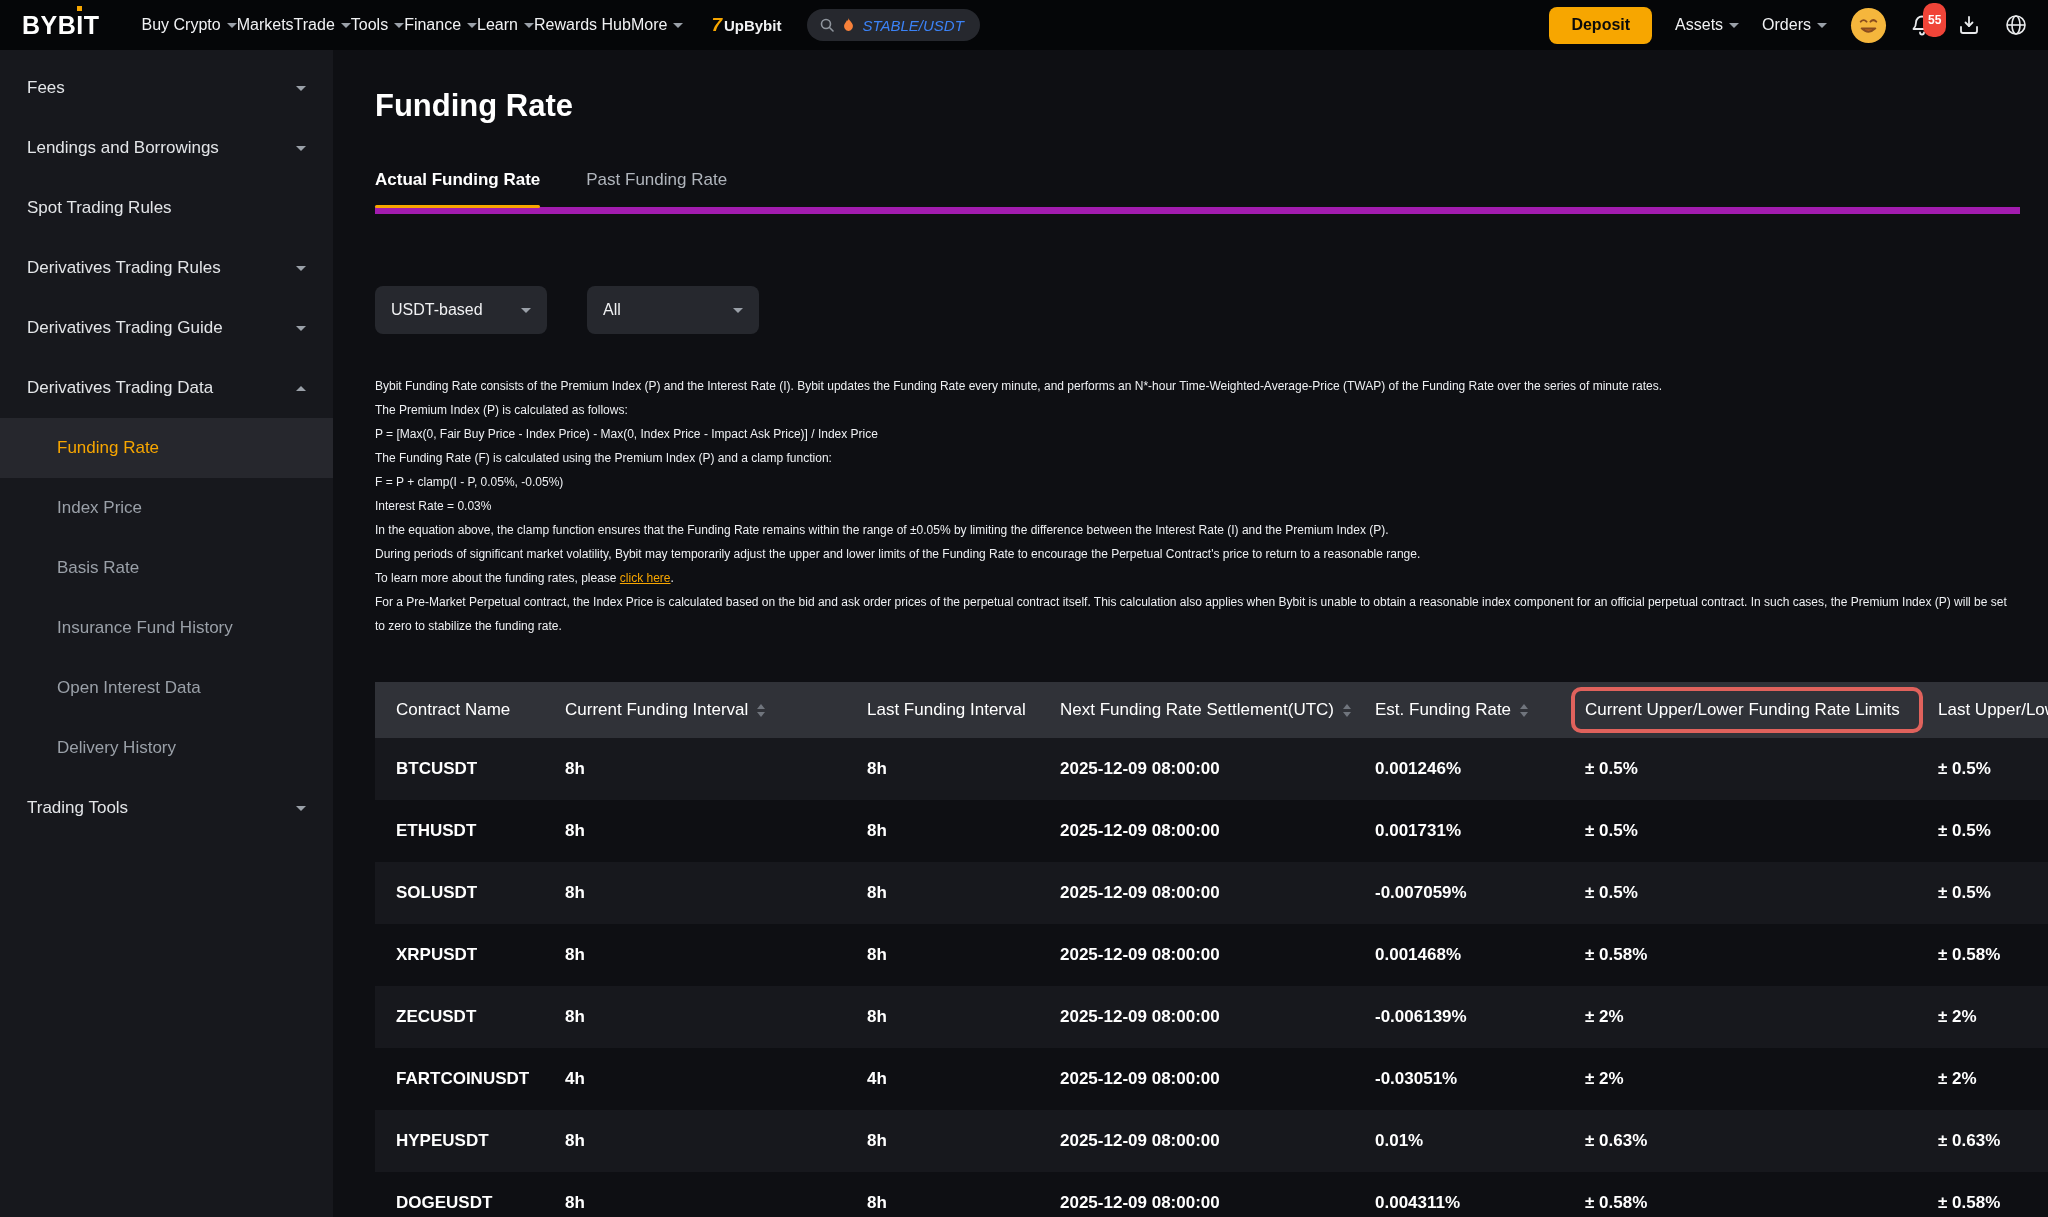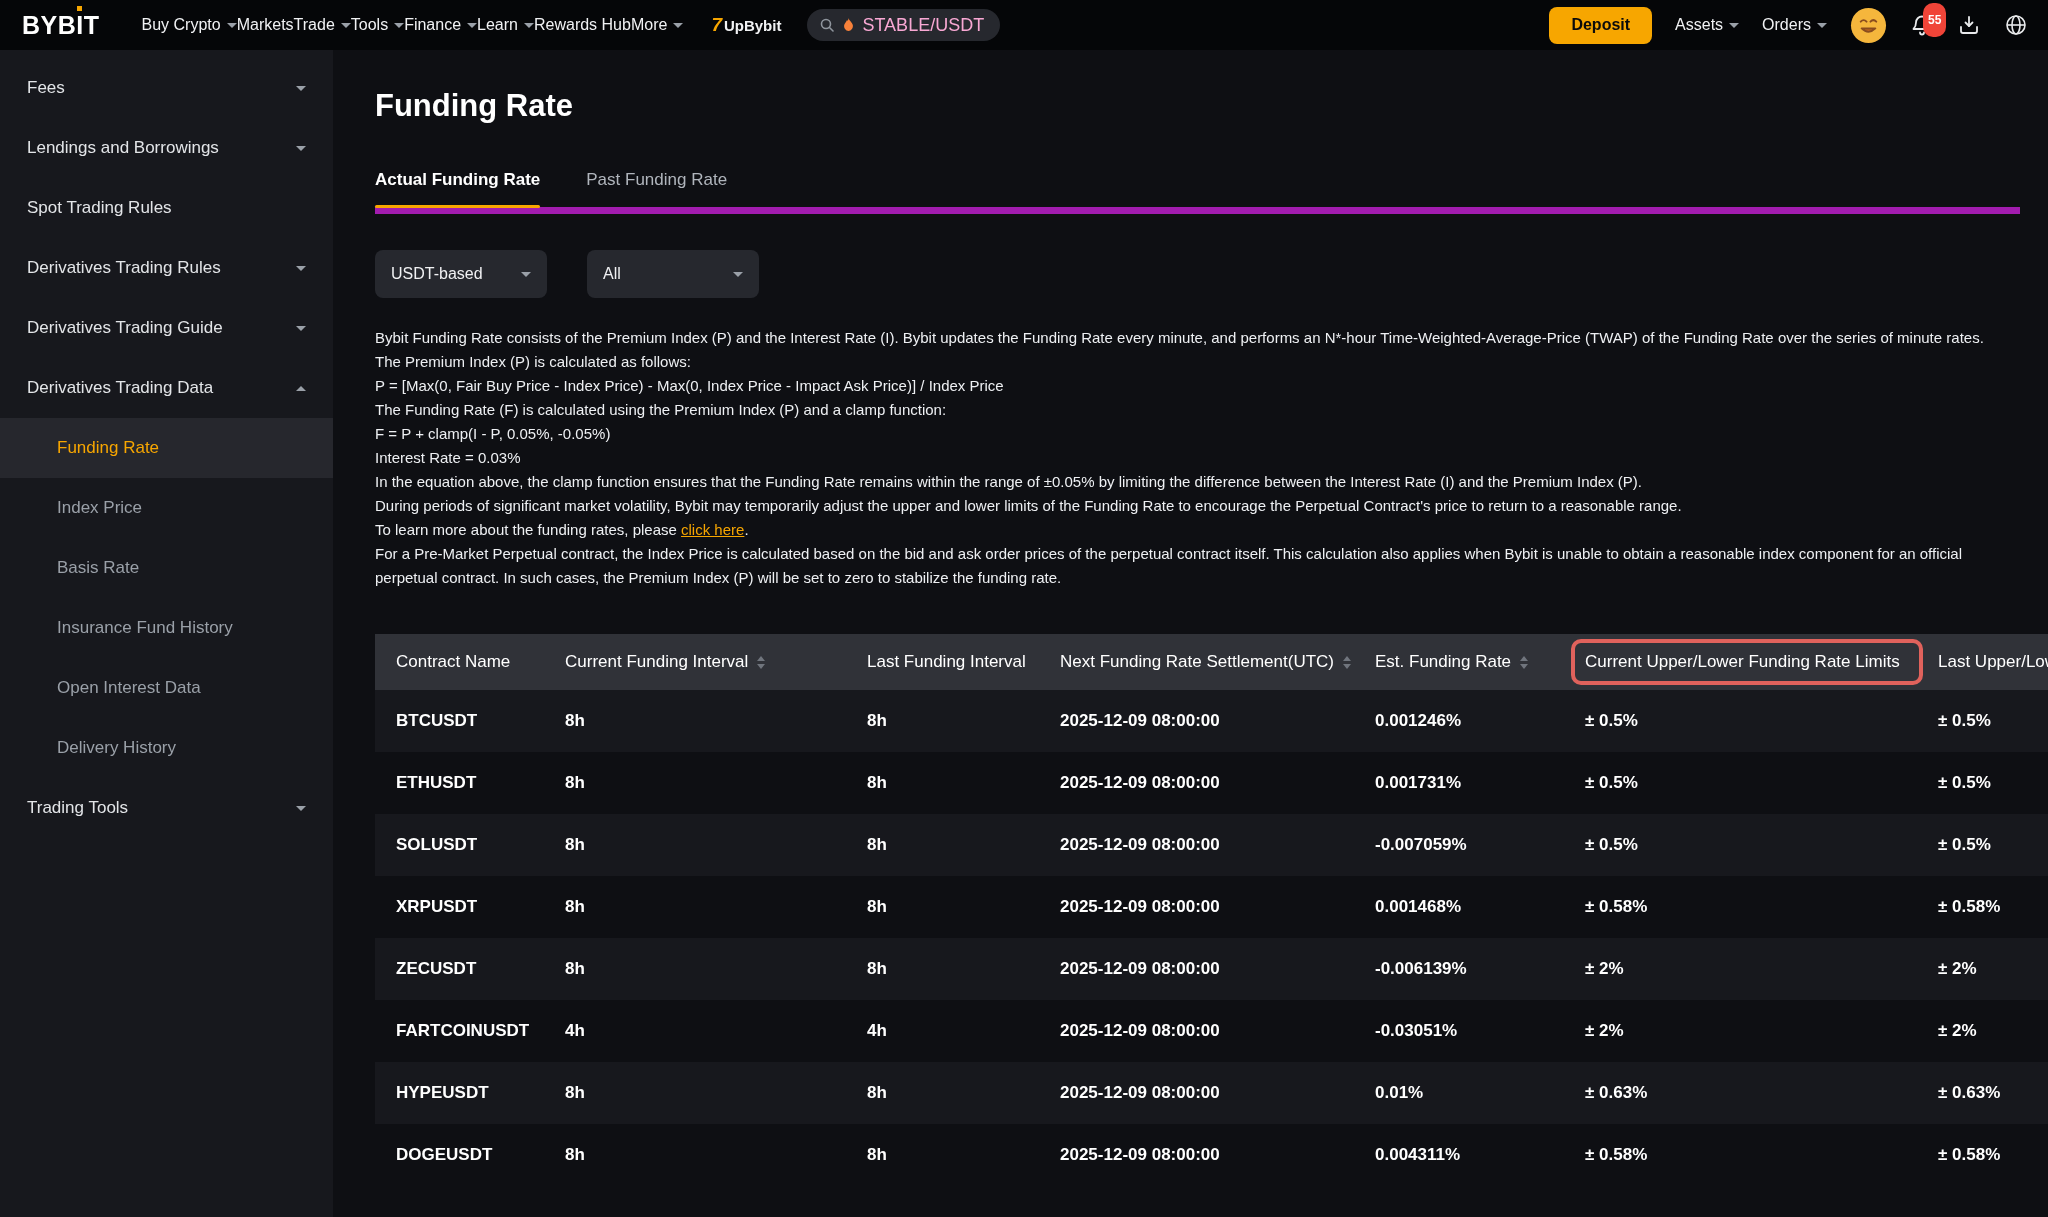--- a/index.html
+++ b/index.html
@@ -21,21 +21,21 @@
   .logo-i { position:relative; }
   .logo-i::before { content:""; position:absolute; top:-5px; left:1px; width:5px; height:5px; background:#f7a600; }
   .nav-list { display:flex; align-items:center; }
   .nav-item { display:flex; align-items:center; gap:6px; font-size:16px; color:#f1f2f4; cursor:pointer; white-space:nowrap; }
   .caret { width:0; height:0; border-left:5px solid transparent; border-right:5px solid transparent; border-top:5.5px solid #9aa0a8; display:inline-block; }
   .caret.up { transform:rotate(180deg); }
   .upbybit { display:flex; align-items:center; gap:2px; margin-left:28px; cursor:pointer; }
   .seven { color:#f7a600; font-weight:800; font-style:italic; font-size:19px; }
   .upbybit-label { font-size:15px; font-weight:600; color:#f1f2f4; }
   .search-pill { margin-left:26px; height:32px; border-radius:16px; background:#26282e; display:flex; align-items:center; gap:7px; padding:0 16px 0 12px; cursor:text; }
-  .search-text { color:#f9a8d4; font-size:18px; white-space:nowrap; }
+  .search-text { color:#3b82f6; font-size:15px; white-space:nowrap;font-style:italic; }
   .nav-right { margin-left:auto; display:flex; align-items:center; gap:23px; }
   .deposit-btn { background:#f7a600; color:#0b0b0b; font-weight:700; font-size:16px; border:none; border-radius:8px; height:37px; padding:0 22px; font-family:inherit; cursor:pointer; }
   .avatar { width:37px; height:37px; border-radius:50%; overflow:hidden; cursor:pointer; }
   .bell-wrap { position:relative; cursor:pointer; display:flex; }
   .badge { position:absolute; top:-9px; left:13px; background:#f04438; color:#fff; font-size:12px; font-weight:700; height:34px; min-width:19px; padding:0 5px; border-radius:10px; display:flex; align-items:center; justify-content:center; }
   .nav-icon { display:flex; cursor:pointer; }
 
   
   .sidebar { position:absolute; top:50px; left:0; width:333px; bottom:0; background:#17181d; padding-top:8px; }
   .side-item { height:60px; display:flex; align-items:center; justify-content:space-between; padding:0 27px; font-size:17px; color:#e3e5e8; cursor:pointer; }
@@ -43,22 +43,22 @@
   .side-sub.active { background:#26272d; color:#f7a600; }
 
   
   .content { position:absolute; top:50px; left:333px; right:0; bottom:0; background:#0e0f13; padding:38px 0 0 42px; overflow:hidden; }
   .page-title { font-size:31px; font-weight:700; margin:0 0 46px 0; }
   .tabs { display:flex; gap:46px; border-bottom:7px solid #a21caf; margin-right:28px; }
   .tab { padding-bottom:17px; font-size:17px; color:#b0b5bc; position:relative; cursor:pointer; white-space:nowrap; }
   .tab.active { color:#fff; font-weight:600; }
   .tab.active::after { content:""; position:absolute; left:0; right:0; bottom:-1px; height:3px; background:#f7a600; border-radius:2px; }
   .filters { display:flex; gap:40px; margin-top:36px; }
-  .select { width:172px; height:48px; background:#26282e; border-radius:8px; display:flex; align-items:center; justify-content:space-between; padding:0 16px; font-size:16px; color:#f0f1f3; cursor:pointer; }
-  .desc { margin-top:28px; margin-right:28px; font-size:15px; line-height:24px; color:#eef0f3; }
+  .select { width:172px; height:48px; background:#26282e; border-radius:8px; display:flex; align-items:center; justify-content:space-between; padding:0 16px; font-size:16px; color:#f0f1f3; cursor:pointer;margin-top:36px; }
+  .desc { margin-top:40px; margin-right:28px; font-size:12px; line-height:24px; color:#eef0f3; }
   .desc p { margin:0; }
   .link { color:#f7a600; text-decoration:underline; cursor:pointer; }
 
   
   .table-wrap { position:relative; margin-top:44px; width:1715px; overflow:hidden; }
   table { border-collapse:collapse; table-layout:fixed; width:1900px; }
   th,td { padding:0; text-align:left; white-space:nowrap; }
   thead th { background:#303238; height:56px; font-size:17px; font-weight:500; color:#ffffff; position:relative; }
   th:first-child, td:first-child { padding-left:21px; }
   .th-inner { display:flex; align-items:center; gap:9px; }

